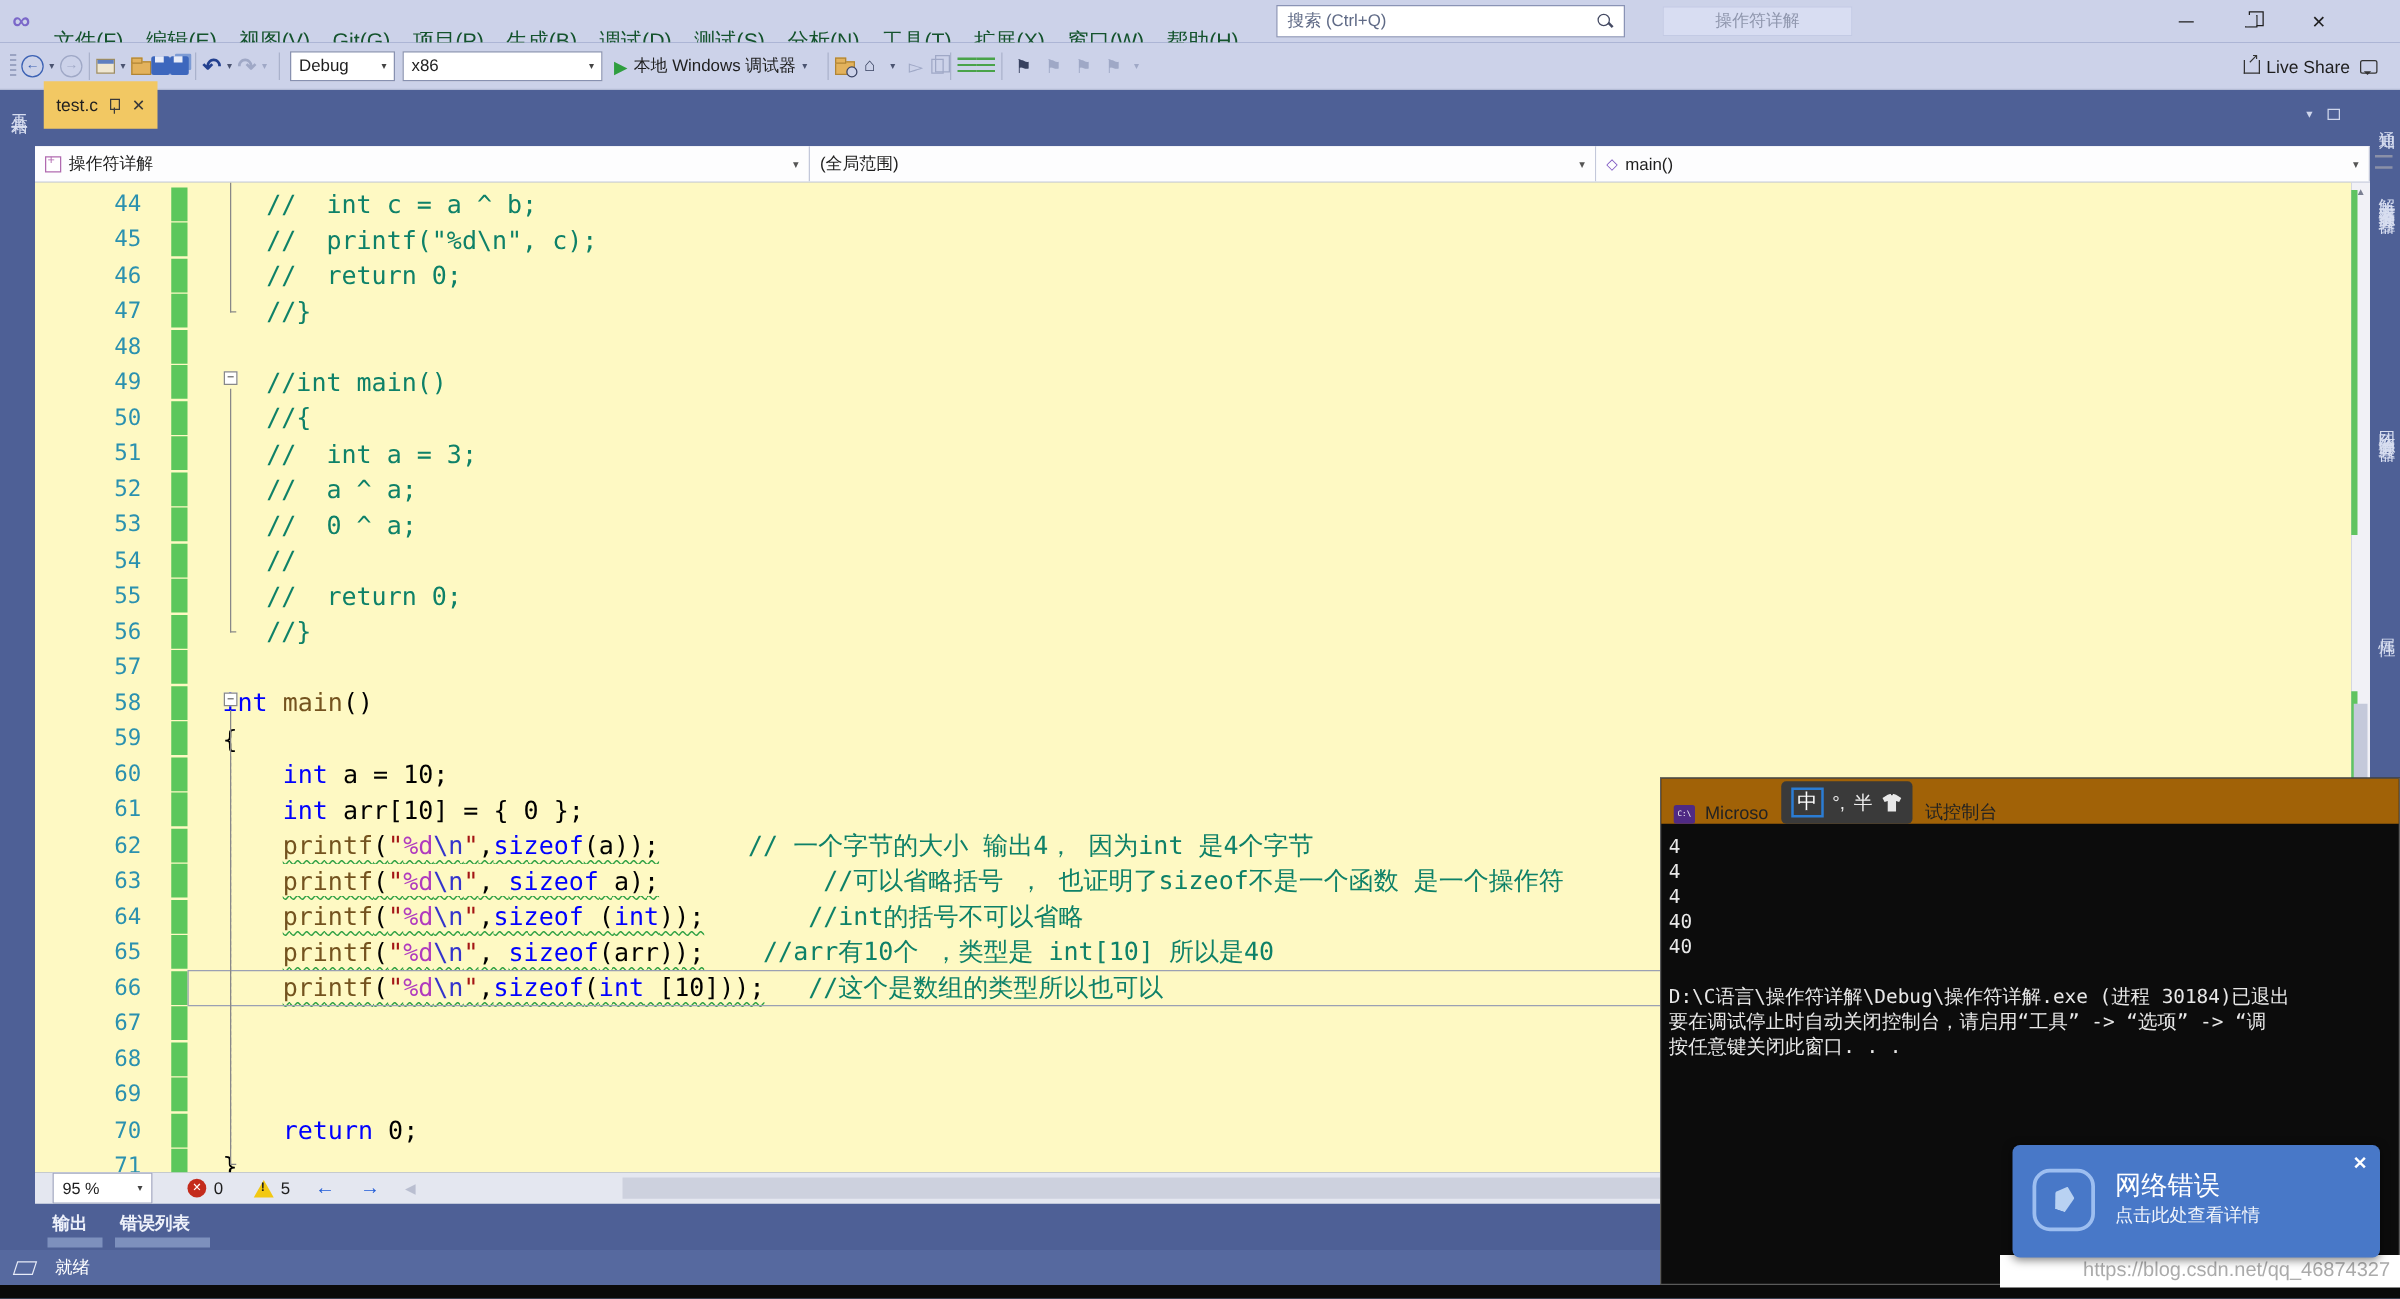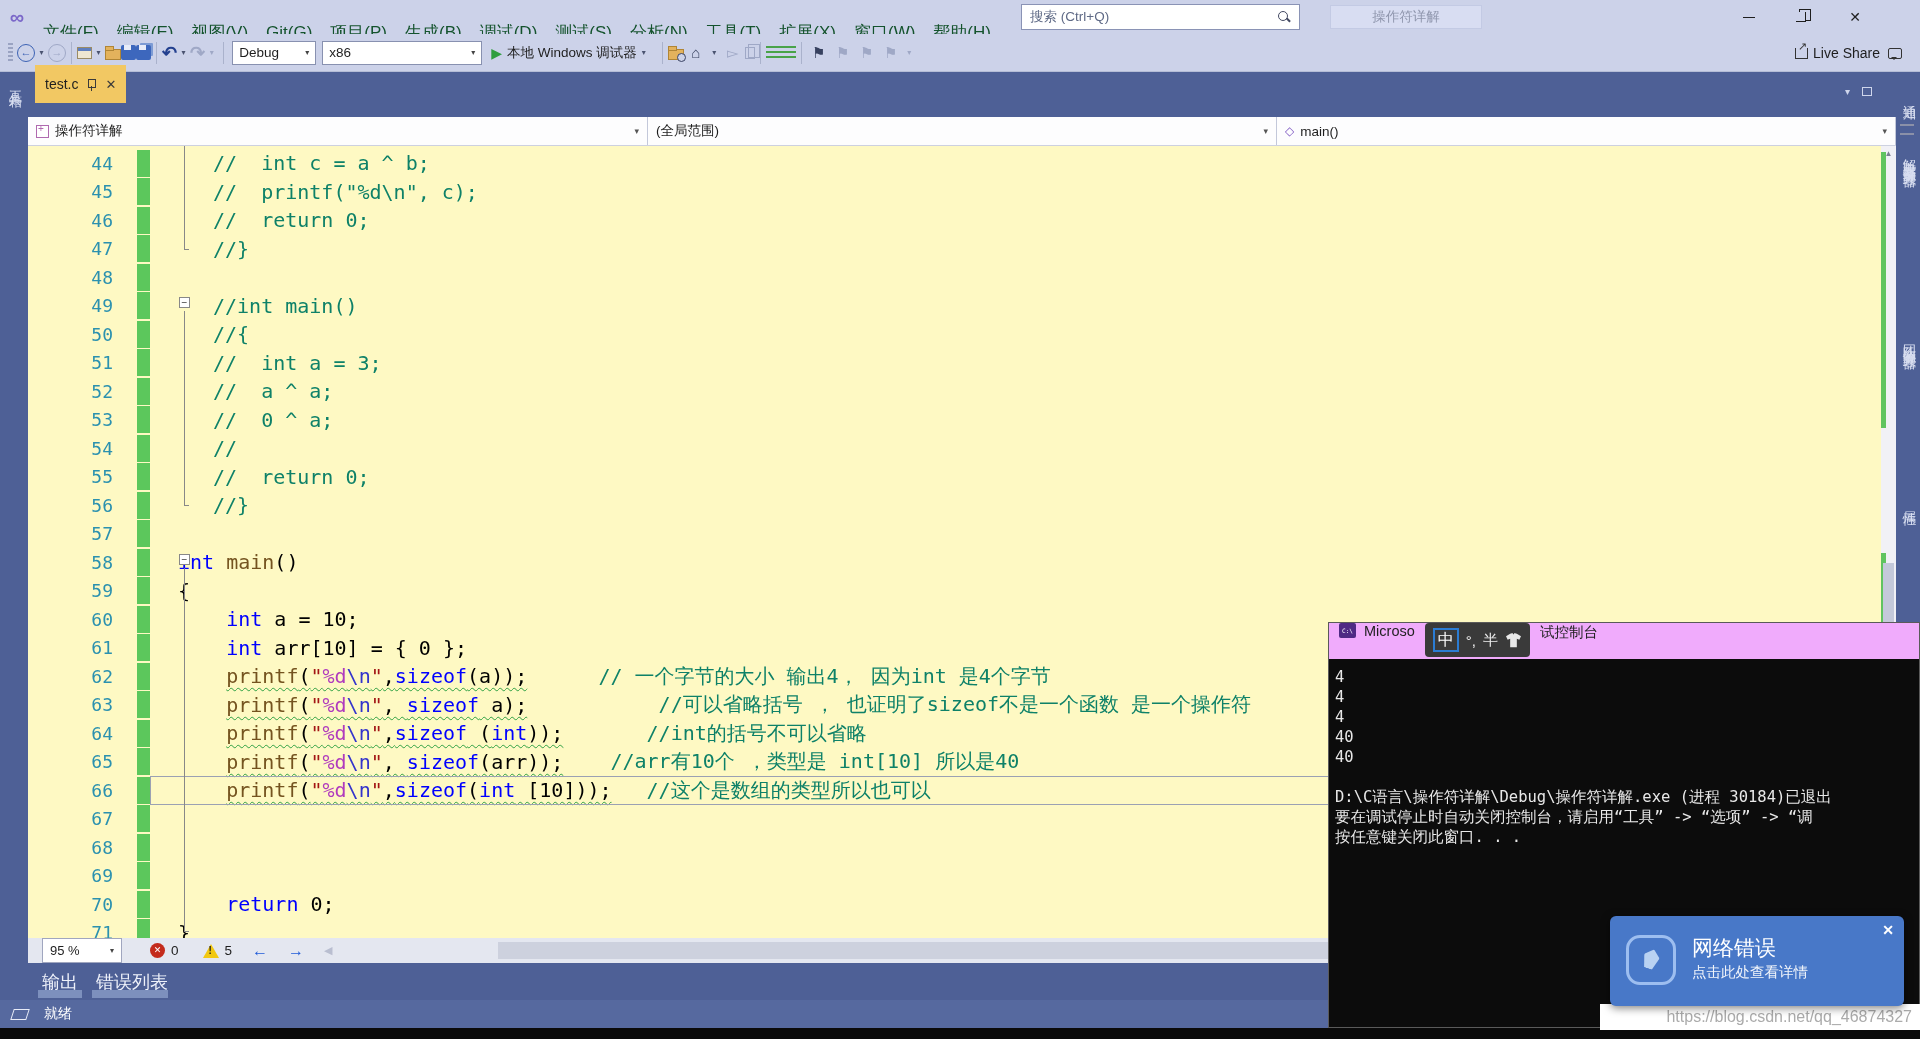--- a/index.html
+++ b/index.html
@@ -114,30 +114,30 @@
   .health { display:flex; align-items:center; gap:6px; margin-left:28px; font-size:13.5px; color:#1e1e1e; }
   .errico { width:15px; height:15px; border-radius:50%; background:#c42b1c; color:#fff; font-size:9px; line-height:15px; text-align:center; }
   .warnico { width:0; height:0; border-left:8px solid transparent; border-right:8px solid transparent; border-bottom:14px solid #f2c811; position:relative; }
   .warnico::after { content:"!"; position:absolute; left:-2px; top:1px; font-size:10px; font-weight:bold; color:#1e1e1e; }
   .navarr { color:#1f5bd8; font-size:16px; margin-left:14px; }
   .navarr.dis { color:#b9bed0; font-size:11px; }
   #hthumb { position:absolute; left:470px; top:4px; width:840px; height:17px; background:#cdd1de; }
 
   
   #paneltabs { position:absolute; left:0; top:963px; width:1920px; height:37px; }
-  .ptab { position:absolute; top:7px; color:#eef1fa; font-size:18px; }
+  .ptab { position:absolute; top:7px; color:#eef1fa; font-size:14px;font-weight:bold; }
   .pind { position:absolute; top:27px; height:8px; background:#7d90bd; }
   #statusbar { position:absolute; left:0; top:1000px; width:1544px; height:28px; background:#56699f; color:#fff; display:flex; align-items:center; }
   .ic-tasks { width:16px; height:11px; border:1.5px solid #e8ecf8; transform:skewX(-18deg); margin-left:12px; }
   #status-text { margin-left:16px; font-size:14px; }
   #blackstrip { position:absolute; left:0; top:1028px; width:1920px; height:11px; background:#0a0a0a; }
 
   
   #console { position:absolute; left:1328px; top:622px; width:592px; height:406px; border:1px solid #5a5a5a; background:#0c0c0c; z-index:50; }
-  #con-title { position:absolute; left:0; top:0; right:0; height:36px; background:#f0abfc; display:flex; align-items:flex-start; padding-left:10px; gap:8px; }
+  #con-title { position:absolute; left:0; top:0; right:0; height:36px; background:#a16207; display:flex; align-items:flex-end; padding-left:10px; gap:8px; }
   .conico { width:17px; height:15px; background:#4f2a84; border-radius:2px; color:#fff; font-size:6px; line-height:15px; text-align:center; font-family:"DejaVu Sans Mono", monospace; }
   #con-title .t { font-size:14.5px; color:#222; white-space:nowrap; }
   #imebox { height:34px; background:#3a3a3a; border-radius:4px; display:flex; align-items:center; padding:0 8px; gap:7px; margin:0 2px; }
   #imebox .zh { color:#fff; font-size:16px; border:2px solid #2b7cd3; padding:0 3px; line-height:20px; }
   #imebox .pw { color:#eee; font-size:15px; }
   #con-body { position:absolute; left:0; top:36px; right:0; bottom:0; overflow:hidden; padding:8px 6px; }
   .conline { font-family:"DejaVu Sans Mono", monospace; font-size:15.5px; color:#e8e8e8; line-height:20px; white-space:pre; }
 
   
   #toast { position:absolute; left:1610px; top:916px; width:294px; height:90px; background:#4878c8; border-radius:6px; z-index:60; box-shadow:0 2px 8px rgba(0,0,0,.5); color:#fff; }

